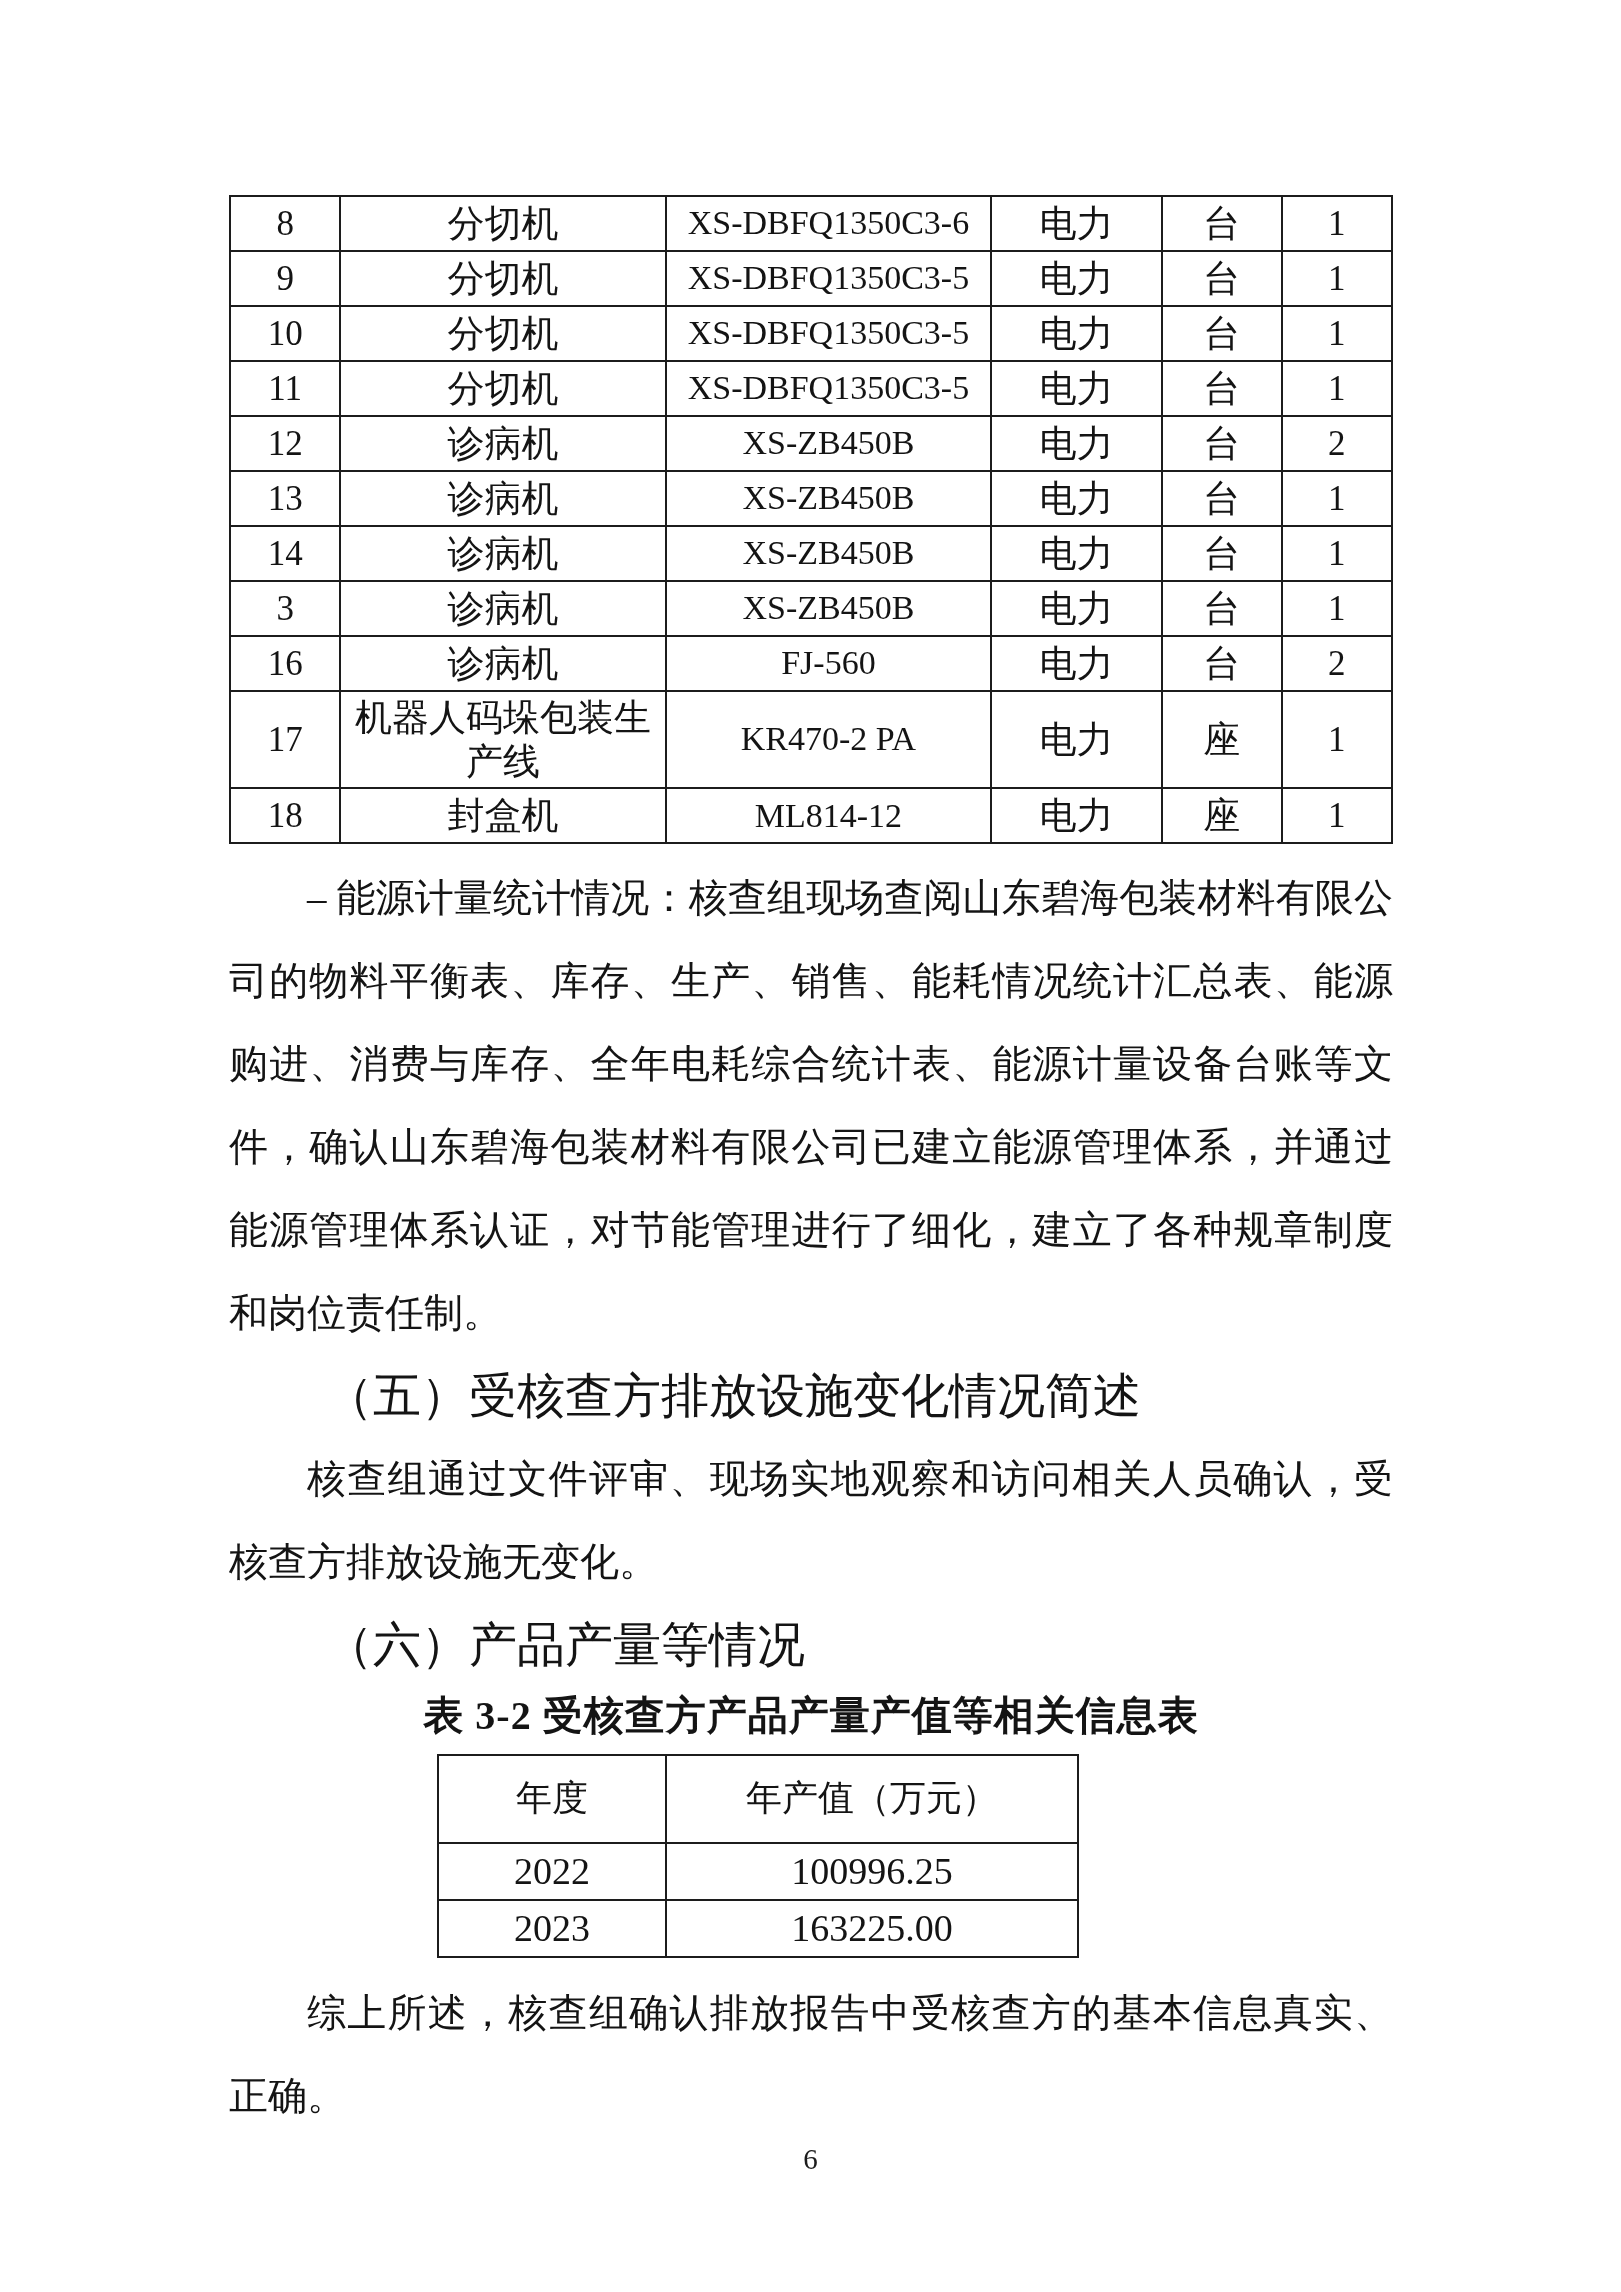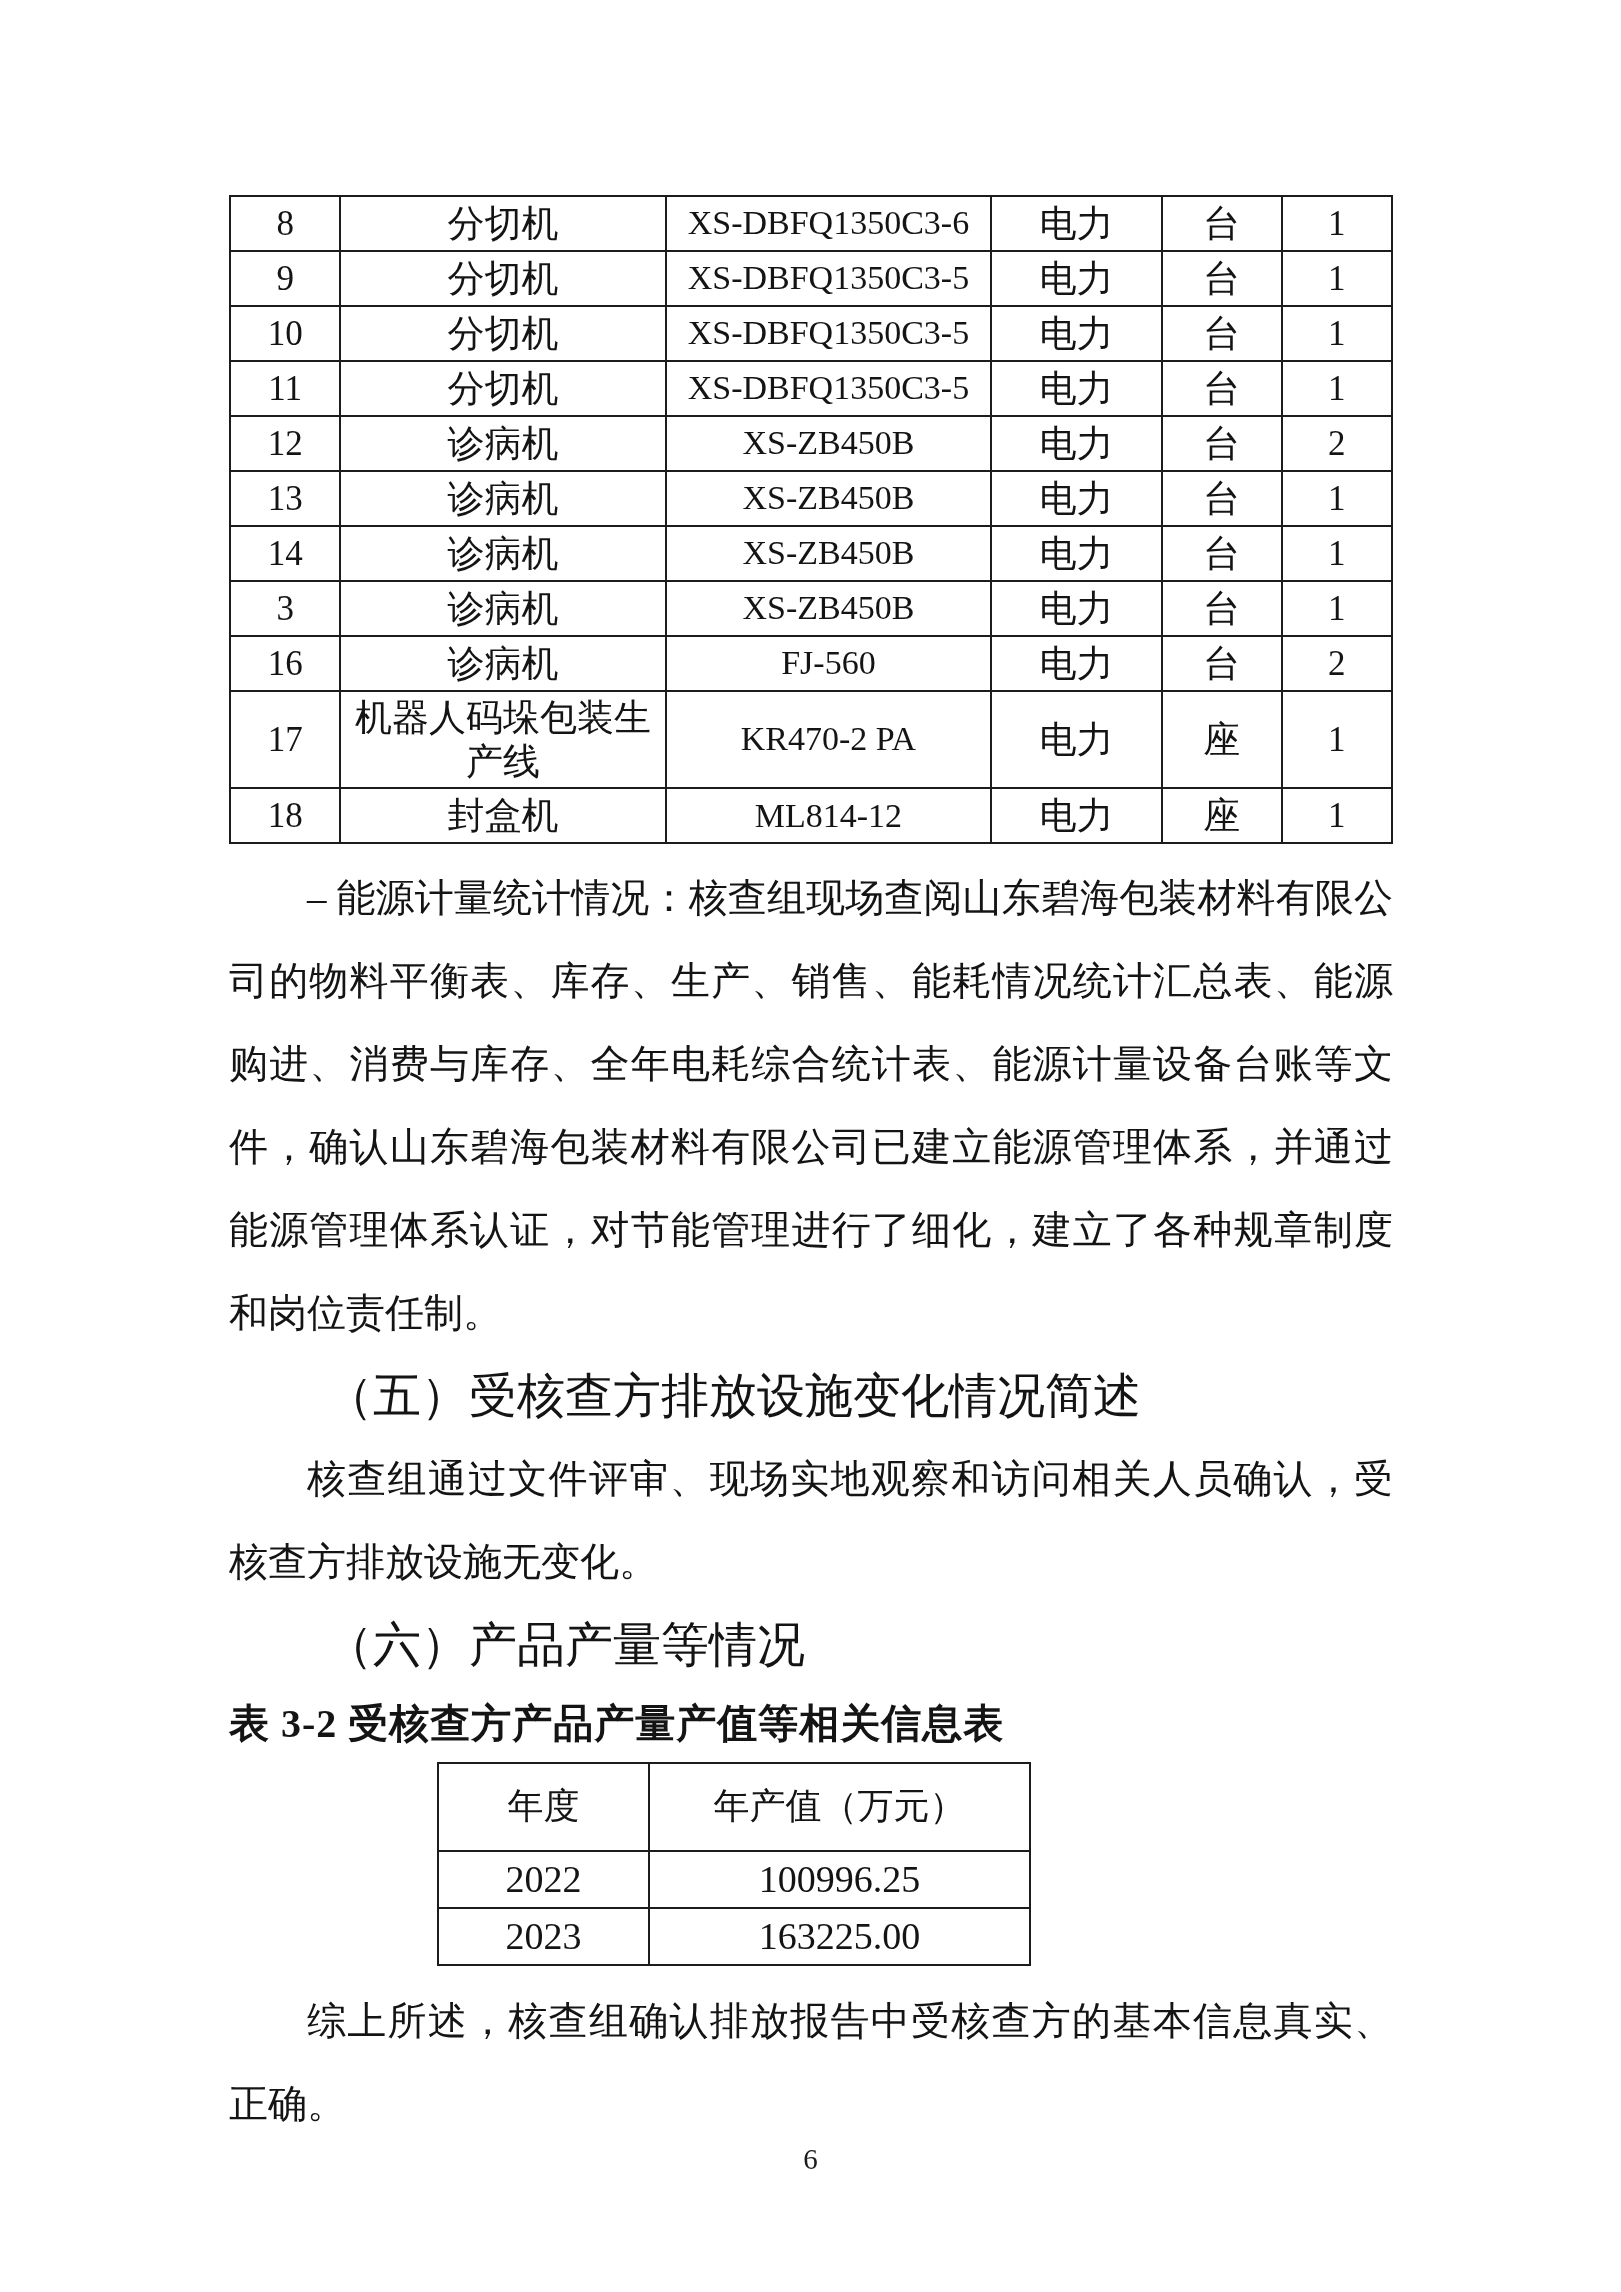--- a/index.html
+++ b/index.html
@@ -31,29 +31,29 @@
   .para {
     font-size:39px; line-height:83px;
     text-align:justify; text-justify:inter-ideograph;
     text-indent:2em;
   }
   .p1 { margin-top:11.8px; }
   .heading { font-size:48px; line-height:83px; text-indent:2em; text-align:left; }
 
   
   .table-title {
-    margin-top:9px;
+    margin-top:1px;
     font-size:40px; font-weight:bold;
-    line-height:57px; 
+    line-height:57px; text-align:center;
     letter-spacing:1px;
   }
 
   
   .prod-table {
-    width:594px; table-layout:fixed;
+    width:642px; table-layout:fixed;
     margin:9.8px 0 0 208px;
     border:2.9px solid #1c1c1c;
   }
   .prod-table th, .prod-table td {
     border:2px solid #1c1c1c;
     text-align:center; vertical-align:middle;
   }
   .prod-table th {
     height:88px; font-size:36px; font-weight:normal;
     border-bottom:2.9px solid #1c1c1c;

